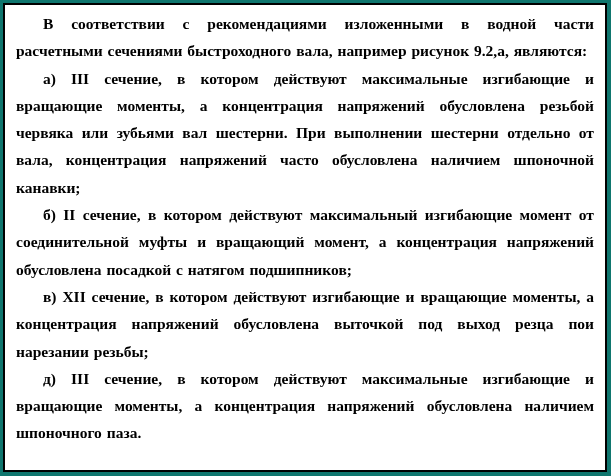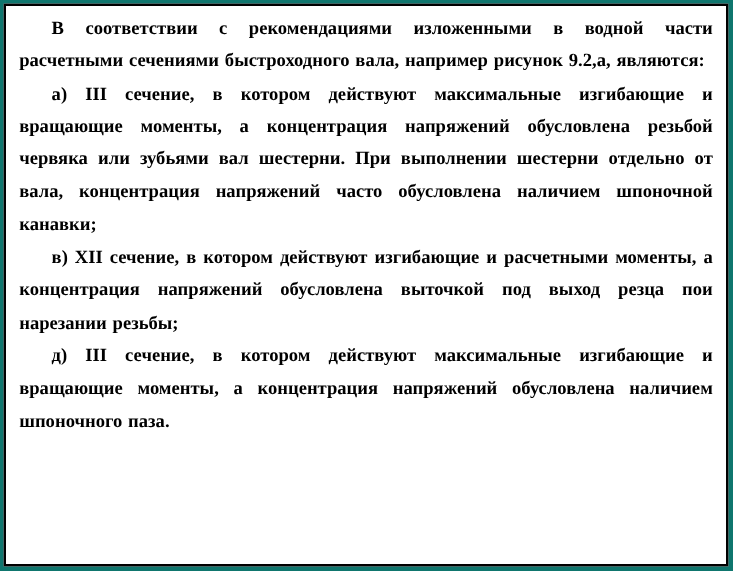--- a/index.html
+++ b/index.html
@@ -45,16 +45,17 @@
     word-spacing: 1px;
   }
 </style>
 </head>
 <body>
 
 <div class="page-frame">
   <div class="text-box">
     <p>В соответствии с рекомендациями изложенными в водной части расчетными сечениями быстроходного вала, например рисунок 9.2,а, являются:</p>
     <p>а) III сечение, в котором действуют максимальные изгибающие и вращающие моменты, а концентрация напряжений обусловлена резьбой червяка или зубьями вал шестерни. При выполнении шестерни отдельно от вала, концентрация напряжений часто обусловлена наличием шпоночной канавки;</p>
-    <p>в) XII сечение, в котором действуют изгибающие и расчетными моменты, а концентрация напряжений обусловлена выточкой под выход резца пои нарезании резьбы;</p>
+    <p>б) II сечение, в котором действуют максимальный изгибающие момент от соединительной муфты и вращающий момент, а концентрация напряжений обусловлена посадкой с натягом подшипников;</p>
+    <p>в) XII сечение, в котором действуют изгибающие и вращающие моменты, а концентрация напряжений обусловлена выточкой под выход резца пои нарезании резьбы;</p>
     <p>д) III сечение, в котором действуют максимальные изгибающие и вращающие моменты, а концентрация напряжений обусловлена наличием шпоночного паза.</p>
   </div>
 </div>
 
 </body></html>

